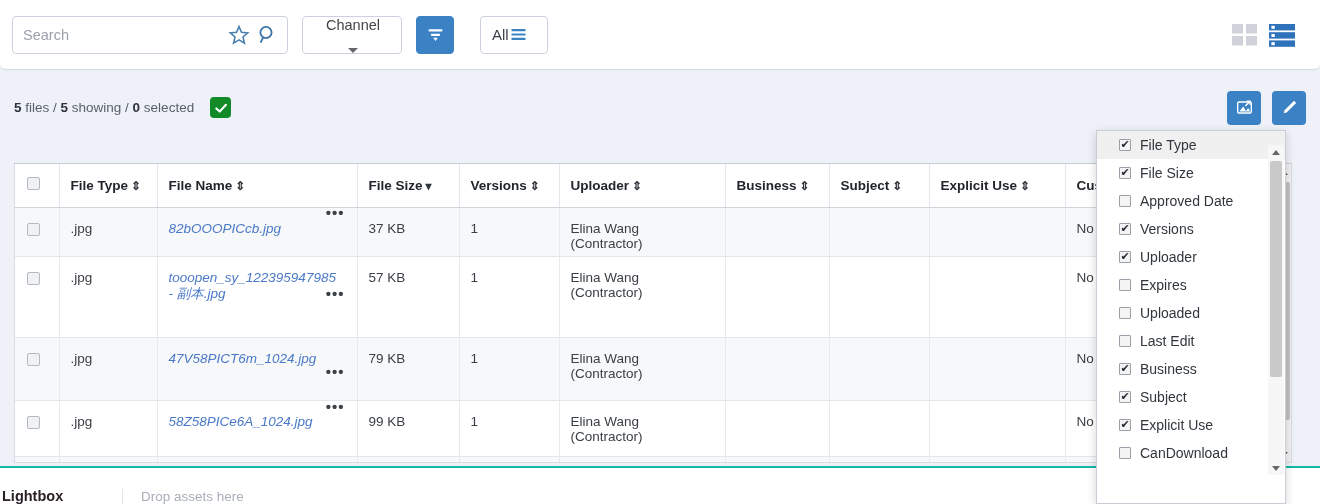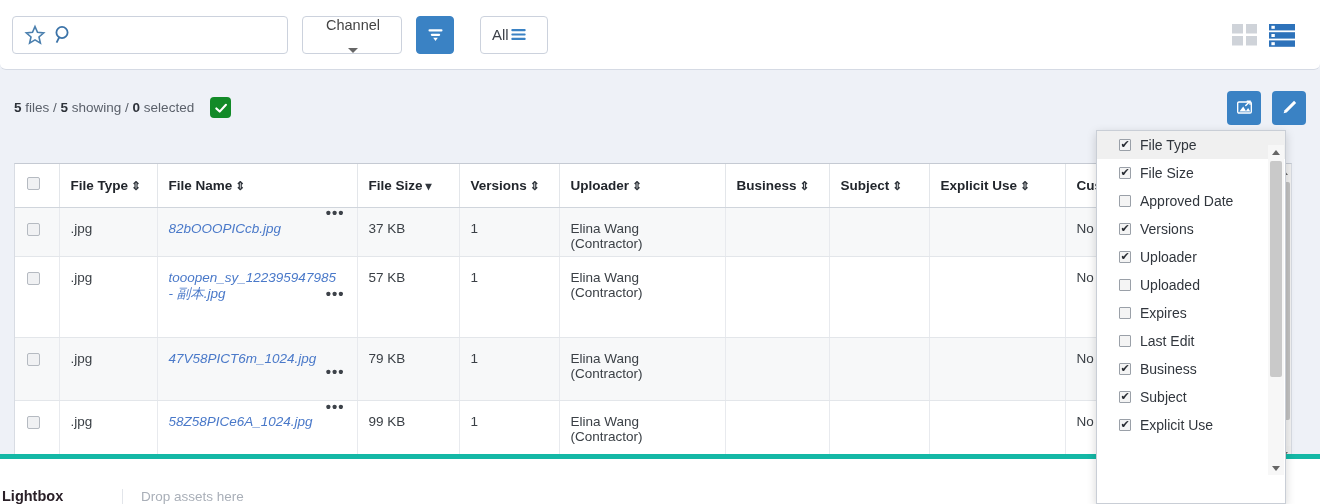--- a/index.html
+++ b/index.html
@@ -143,35 +143,36 @@
     background: #f4f4f4; display: flex; align-items: center; justify-content: center;
     flex: 0 0 12px;
   }
   .col-item .box .tick { font-size: 11px; color: #2a2e34; line-height: 1; margin-top: -1px; }
   .menu-scroll { position: absolute; right: 1px; top: 14px; width: 16px; height: 330px; background: #f7f7f7; }
   .menu-scroll .arrow { width: 16px; height: 14px; display: flex; align-items: center; justify-content: center; cursor: pointer; }
   .menu-thumb { position: absolute; top: 16px; left: 2px; width: 12px; height: 216px; background: #c9c9c9; border-radius: 2px; cursor: pointer; }
 
   
   .lightbox {
-    position: absolute; left: 0; bottom: 0; width: 1320px; height: 50px;
-    background: #fff; border-top: 5px solid #14b8a6;
+    position: absolute; left: 0; bottom: 0; width: 1320px; height: 38px;
+    background: #fff; border-top: 2px solid #14b8a6;
     display: flex; align-items: flex-end;
   }
   .lb-label { width: 122px; padding-left: 2px; font-size: 14.5px; font-weight: bold; color: #2a2028; }
   .lb-drop { flex: 1; border-left: 1px solid #e2e5ea; padding-left: 18px; font-size: 13.5px; color: #a9afb8; align-self: flex-end; }
 </style>
 </head>
 <body>
 
 <div id="app">
 
   <div class="topbar">
 
     <div class="search-wrap">
+      <input class="search-input" type="text" placeholder="Search" style="">
       <span class="ic-btn star-ic">
         <svg viewBox="0 0 24 24" width="24" height="24" fill="none" stroke="#4a7fae" stroke-width="1.6">
           <polygon points="12,3.6 14.5,9.3 20.7,9.9 16,14 17.4,20.1 12,16.9 6.6,20.1 8,14 3.3,9.9 9.5,9.3"></polygon>
         </svg>
       </span>
       <span class="ic-btn mag-ic">
         <svg viewBox="0 0 24 24" width="24" height="24" fill="none" stroke="#3b73a8" stroke-width="1.8">
           <circle cx="11" cy="9.5" r="5.6"></circle>
             <line x1="8.2" y1="14.3" x2="5.6" y2="19.6"></line>
         </svg>
@@ -398,25 +399,25 @@
           <span>Versions</span>
         </div>
         <div class="col-item">
           <span class="box">
             <span class="tick">✔</span>
           </span>
           <span>Uploader</span>
         </div>
         <div class="col-item">
           <span class="box"></span>
+          <span>Expires</span>
+        </div>
+        <div class="col-item">
+          <span class="box"></span>
           <span>Uploaded</span>
-        </div>
-        <div class="col-item">
-          <span class="box"></span>
-          <span>Expires</span>
         </div>
         <div class="col-item">
           <span class="box"></span>
           <span>Last Edit</span>
         </div>
         <div class="col-item">
           <span class="box">
             <span class="tick">✔</span>
           </span>
           <span>Business</span>
@@ -425,20 +426,24 @@
           <span class="box">
             <span class="tick">✔</span>
           </span>
           <span>Subject</span>
         </div>
         <div class="col-item">
           <span class="box">
             <span class="tick">✔</span>
           </span>
           <span>Explicit Use</span>
+        </div>
+        <div class="col-item">
+          <span class="box"></span>
+          <span>CanDownload</span>
         </div>
       </div>
     <div class="menu-scroll">
       <div class="arrow">
           <span class="tri-up"></span>
         </div>
       <div class="menu-thumb"></div>
       <div class="arrow" style="position:absolute;bottom:0">
           <span class="tri-dn"></span>
         </div>

